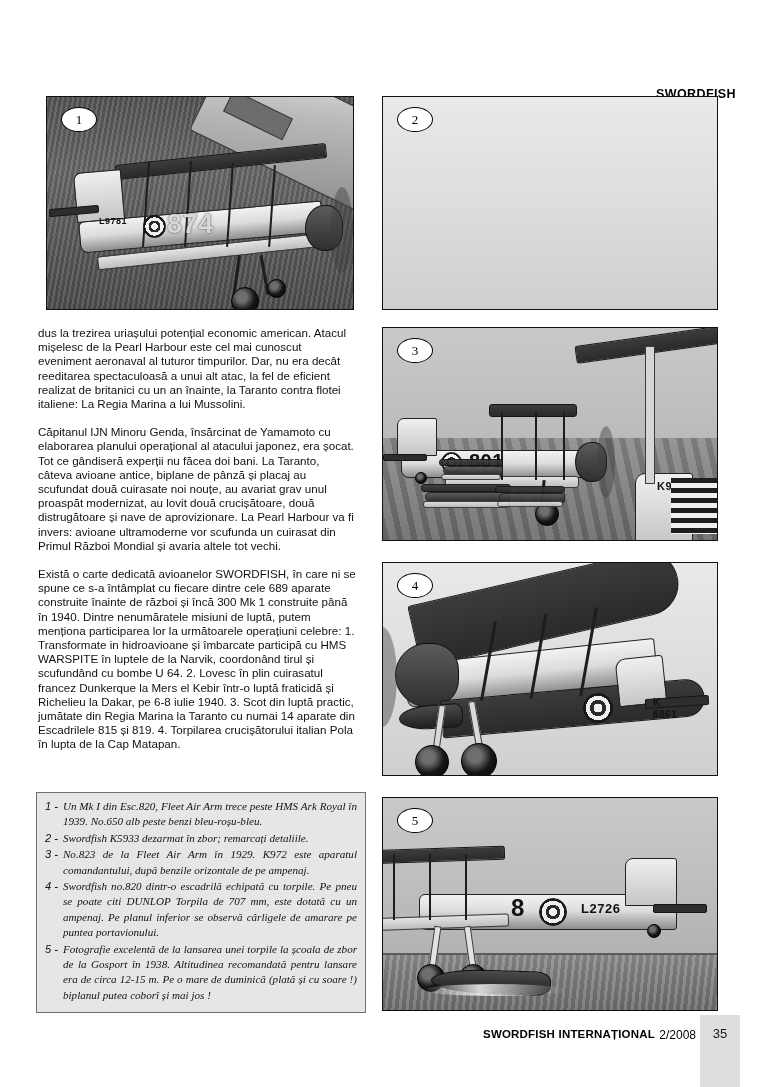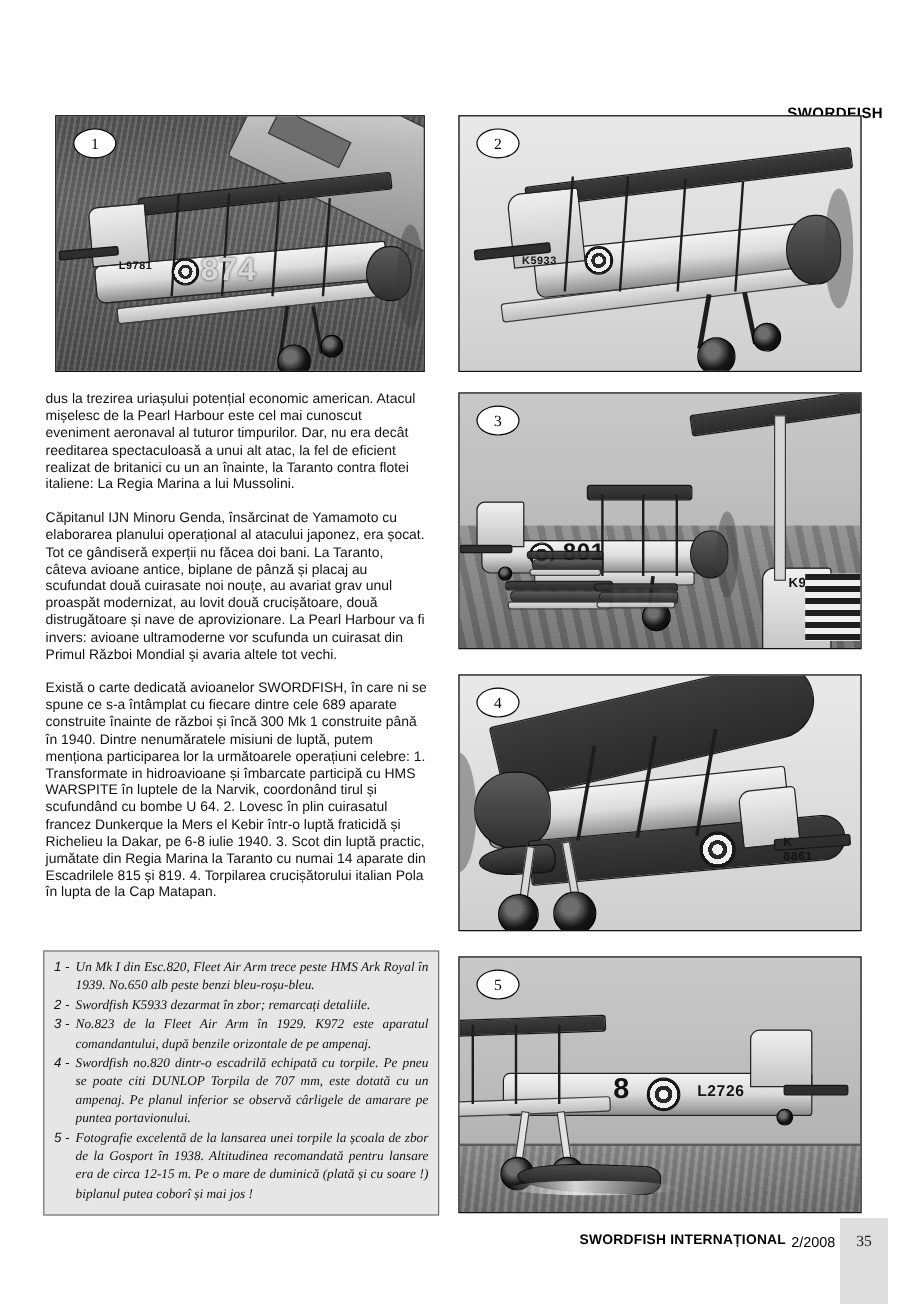--- a/index.html
+++ b/index.html
@@ -246,21 +246,20 @@
     color: #000;
     white-space: nowrap;
   }
   .page-number-box {
     position: absolute;
     right: 28px;
     top: 0;
     bottom: 0;
     width: 40px;
     background: #dedede;
-    font-family: Liberation Serif, serif;
   }
   .page-number {
     position: absolute;
     top: 11px;
     left: 0; right: 0;
     text-align: center;
     font-size: 13px;
     color: #1a1a1a;
   }
 </style>
@@ -297,39 +296,20 @@
       <div class="wheel" style="left:210px; top:142px; width:17px; height:17px;"></div>
     </div>
   </div>
   <div class="badge">1</div>
 </div>
 
 <div class="photo" id="photo-2">
   <div class="photo-inner">
     <div class="sky-light"></div>
 
-    <div class="plane" style="left:16px; top:24px; width:312px; height:170px;">
-      <div class="wing" style="left:38px; top:18px; width:272px; height:16px; transform:rotate(-7deg);"></div>
-      <div class="fuse" style="left:46px; top:76px; width:230px; height:38px; transform:rotate(-6deg);"></div>
-      <div class="tailfin" style="left:26px; top:38px; width:58px; height:60px; transform:rotate(-6deg); border-radius:12px 3px 0 0;"></div>
-      <div class="tailplane" style="left:-4px; top:84px; width:62px; height:7px; transform:rotate(-6deg);"></div>
-      <div class="wing pale" style="left:18px; top:116px; width:262px; height:14px; transform:rotate(-7deg);"></div>
-      <div class="strut" style="left:74px; top:26px; width:2px; height:96px; transform:rotate(4deg);"></div>
-      <div class="strut" style="left:120px; top:26px; width:2px; height:96px; transform:rotate(4deg);"></div>
-      <div class="strut" style="left:168px; top:28px; width:2px; height:94px; transform:rotate(4deg);"></div>
-      <div class="strut" style="left:216px; top:30px; width:2px; height:92px; transform:rotate(4deg);"></div>
-      <div class="engine" style="left:256px; top:58px; width:44px; height:56px;"></div>
-      <div class="prop" style="left:288px; top:36px; width:24px; height:100px;"></div>
-      <div class="roundel" style="left:88px; top:84px; width:22px; height:22px;"></div>
-      <div class="code" style="left:36px; top:92px; font-size:9px;">K5933</div>
-      <div class="strut" style="left:186px; top:124px; width:4px; height:46px; transform:rotate(10deg);"></div>
-      <div class="strut" style="left:224px; top:122px; width:4px; height:44px; transform:rotate(-12deg);"></div>
-      <div class="wheel" style="left:182px; top:160px; width:30px; height:30px;"></div>
-      <div class="wheel" style="left:228px; top:148px; width:22px; height:22px;"></div>
-    </div>
   </div>
   <div class="badge">2</div>
 </div>
 
 <div class="photo" id="photo-3">
   <div class="photo-inner">
     <div class="sky-mid"></div>
     <div class="ground"></div>
 
     <div class="tailfin" style="left:252px; top:145px; width:56px; height:68px; border-radius:10px 3px 0 0;"></div>

